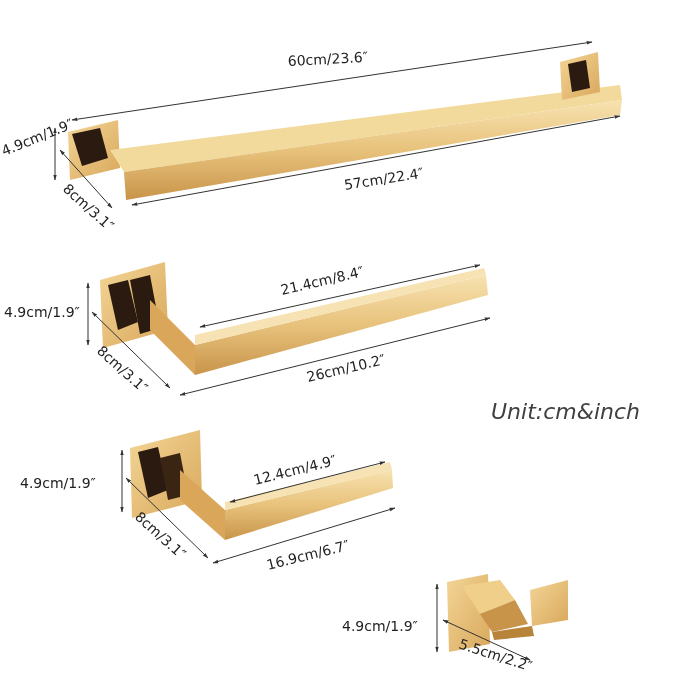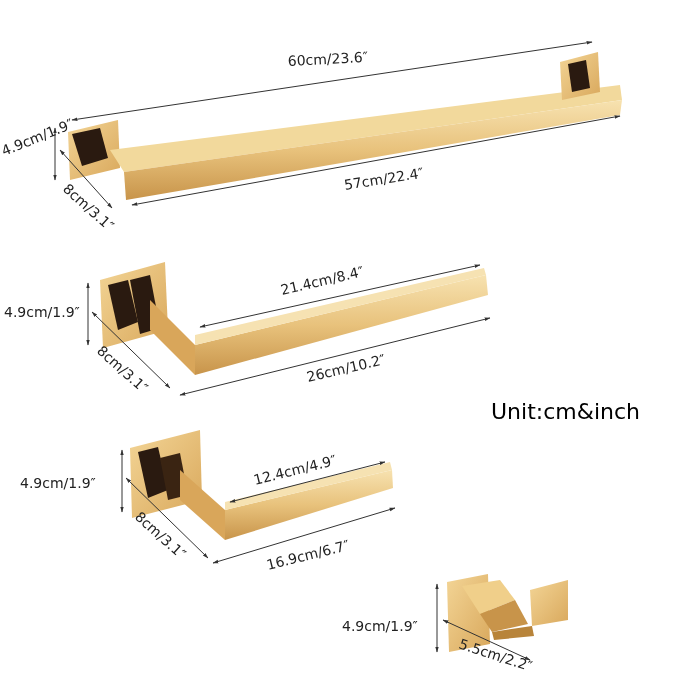--- a/index.html
+++ b/index.html
@@ -1,21 +1,21 @@
 <!DOCTYPE html>
 <html><head>
 <meta charset="utf-8">
 <style>
   html, body { margin:0; padding:0; background:#ffffff; }
   body { width:700px; height:700px; position:relative; overflow:hidden;
          font-family:"DejaVu Sans", sans-serif; color:#222; }
   svg { position:absolute; left:0; top:0; }
   .lbl { font-family:"DejaVu Sans", sans-serif; font-size:14px; fill:#222; }
-  .unit { position:absolute; left:491px; top:399px; font-size:22px; color:#000000;
-          font-family:"DejaVu Sans", sans-serif; letter-spacing:0px; }
+  .unit { position:absolute; left:491px; top:399px; font-size:22px; color:#404040;
+          font-family:"DejaVu Sans", sans-serif; letter-spacing:0px;font-style:italic; }
 </style>
 </head>
 <body>
 
 <svg width="700" height="700" viewBox="0 0 700 700">
   <defs>
     <linearGradient id="goldBar" x1="0" y1="0" x2="0" y2="1">
       <stop offset="0" stop-color="#f7e2b0"></stop>
       <stop offset="0.5" stop-color="#e8c27c"></stop>
       <stop offset="1" stop-color="#c8944a"></stop>

